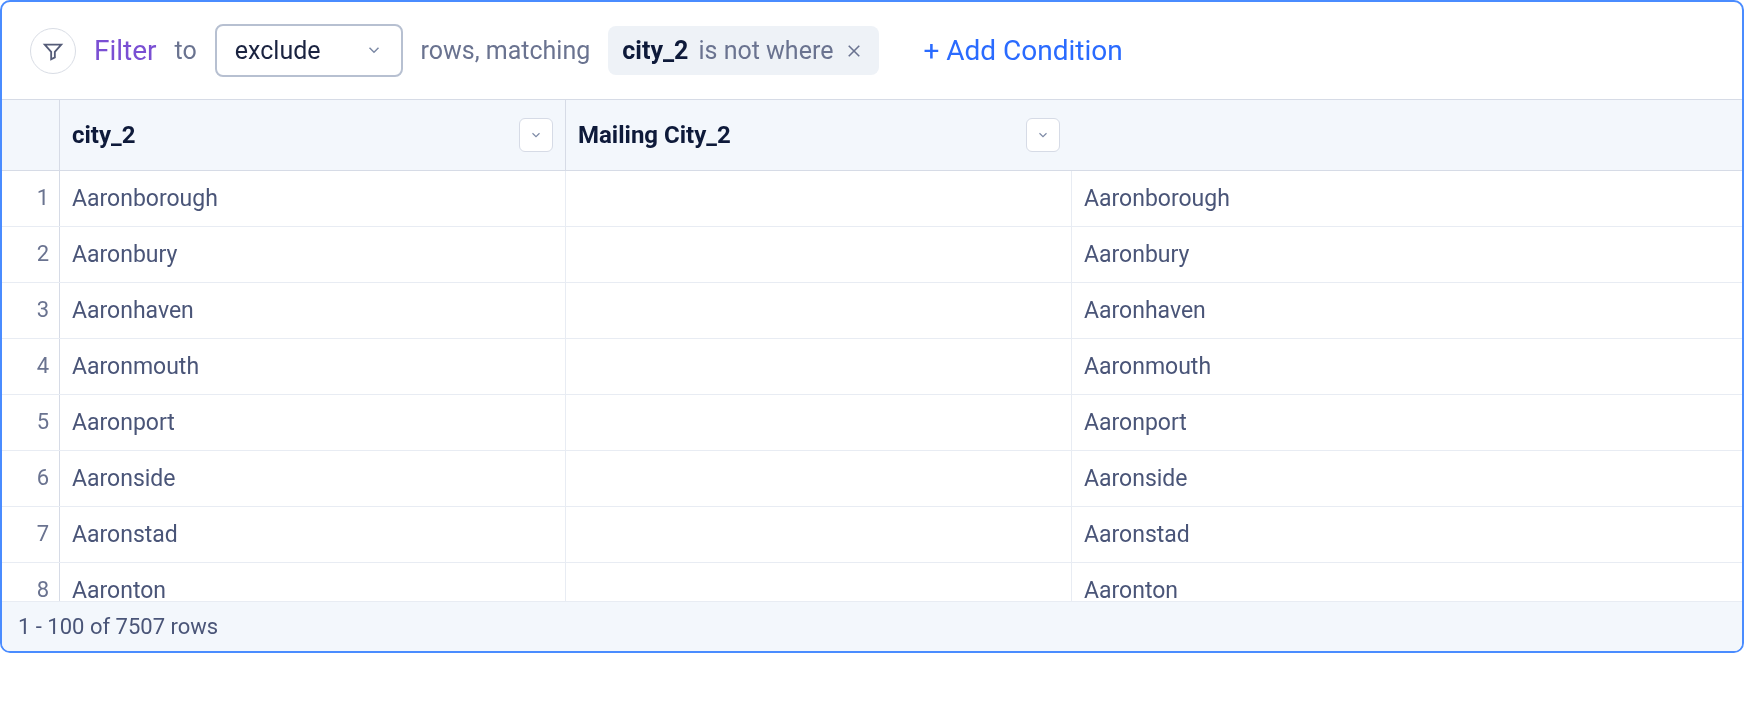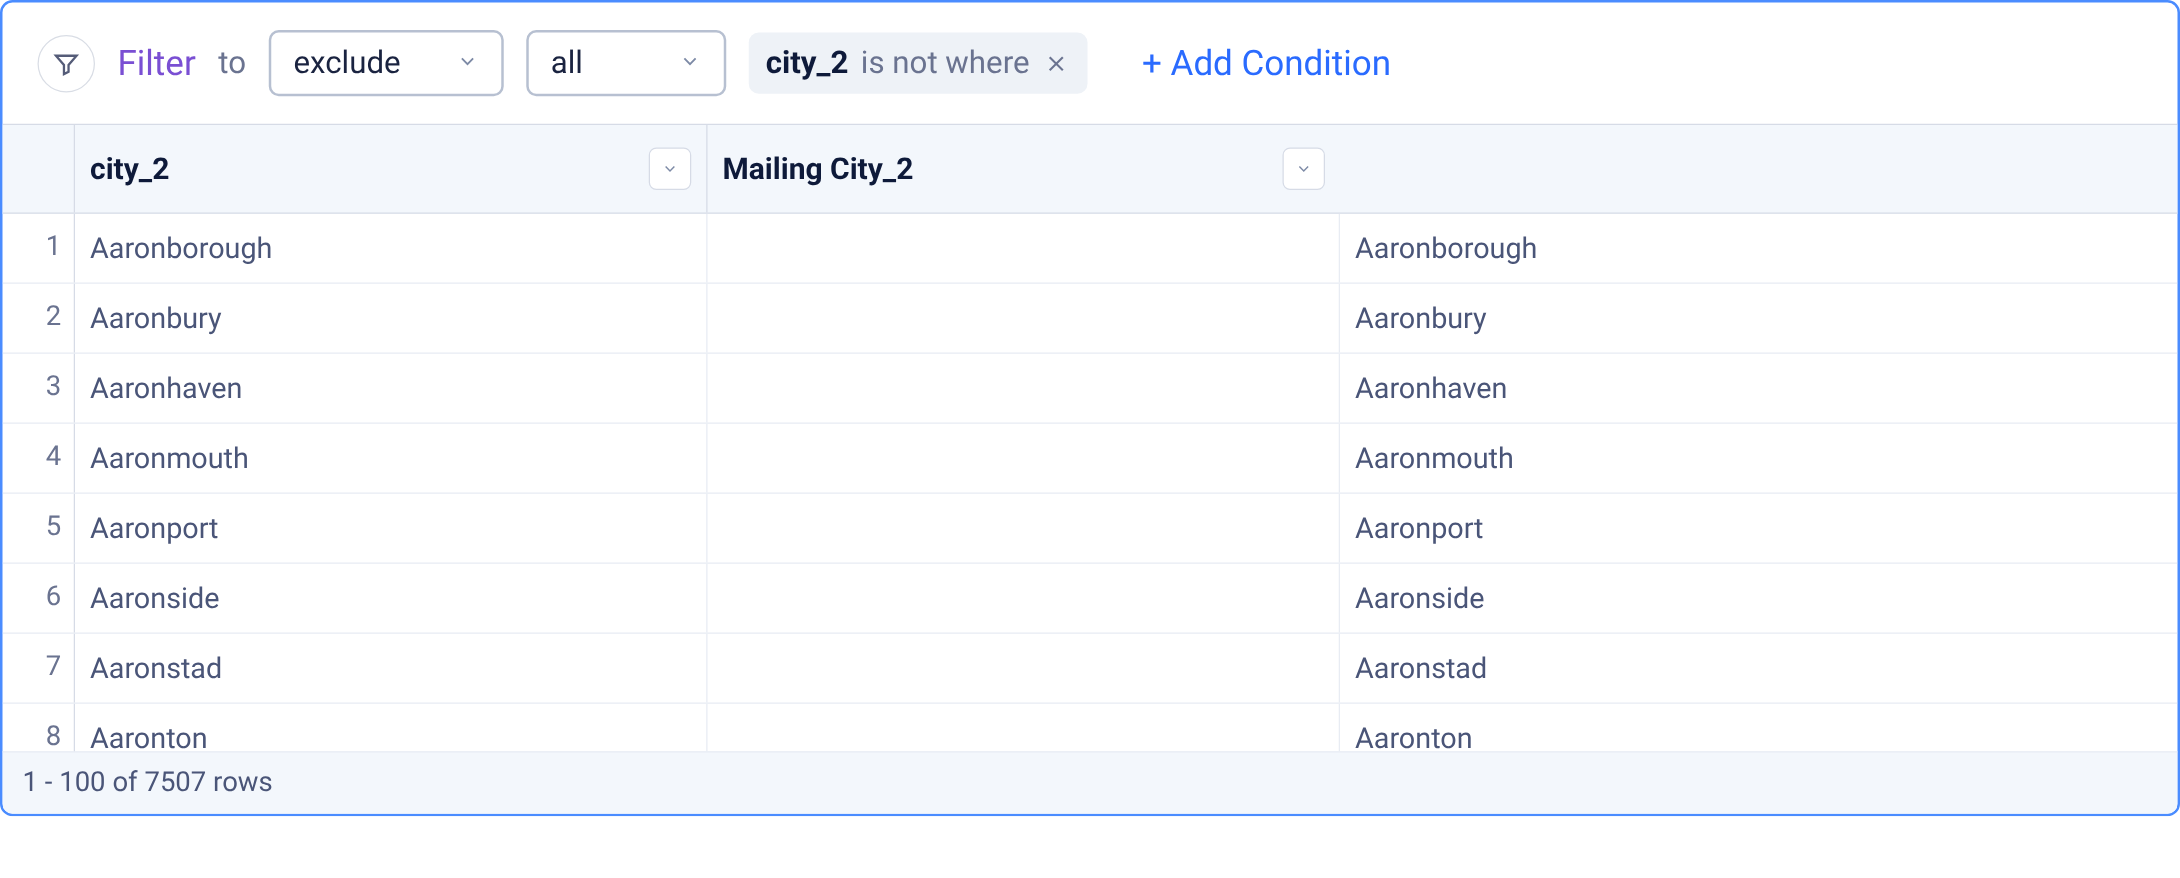--- a/index.html
+++ b/index.html
@@ -122,29 +122,22 @@
 
     <div class="select">
       <span>exclude</span>
       <span class="chev">
         <svg viewBox="0 0 24 24">
             <polyline points="6 9 12 15 18 9"></polyline>
           </svg>
       </span>
     </div>
 
-
-    <div class="select" style="min-width:160px;">
-      <span>all</span>
-      <span class="chev">
-        <svg viewBox="0 0 24 24">
-            <polyline points="6 9 12 15 18 9"></polyline>
-          </svg>
-      </span>
-    </div>
+    <span class="sublbl">rows, matching</span>
+
 
 
     <div class="chip">
       <span class="field">city_2</span>
       <span class="op">is not where</span>
       <span class="close">
         <svg viewBox="0 0 24 24">
             <line x1="5" y1="5" x2="19" y2="19"></line>
             <line x1="19" y1="5" x2="5" y2="19"></line>
           </svg>

